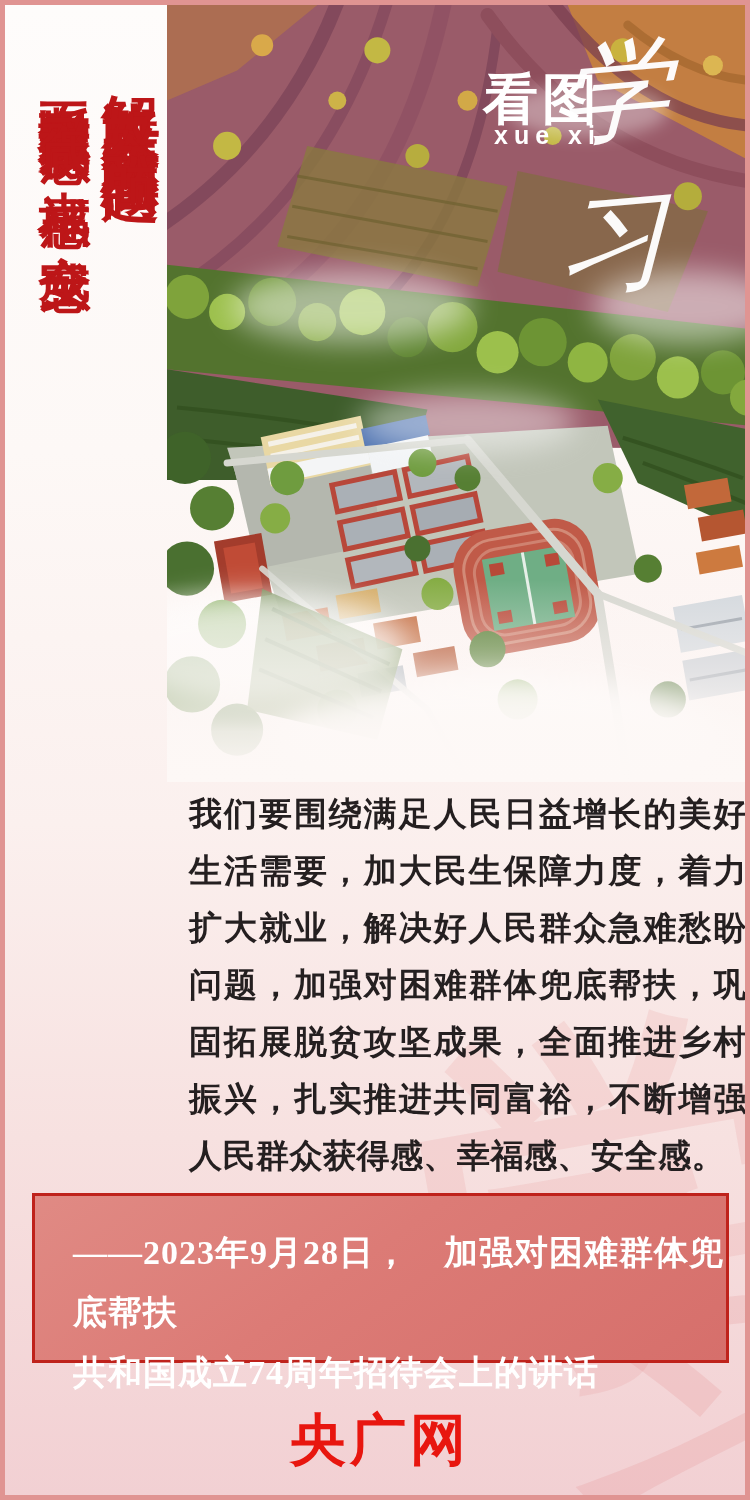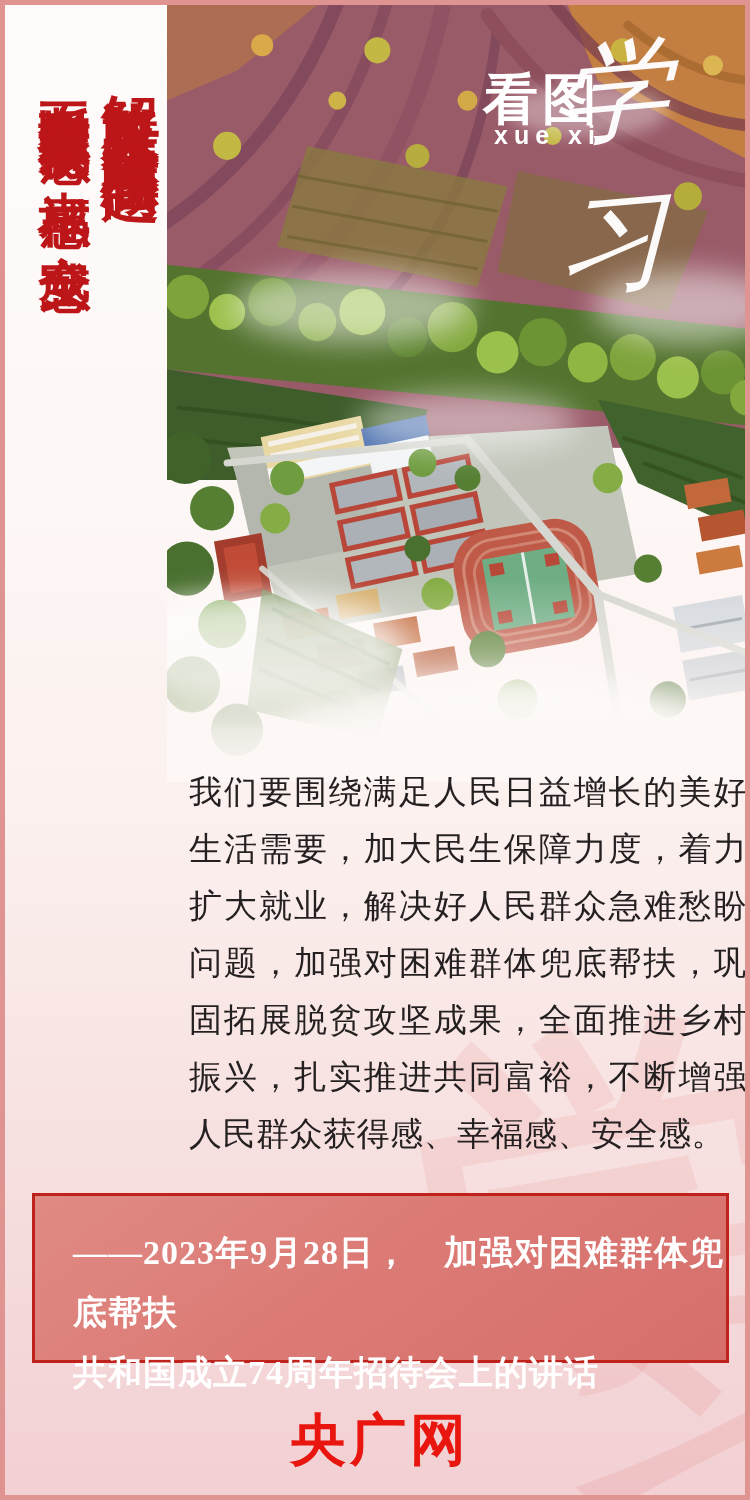--- a/index.html
+++ b/index.html
@@ -24,22 +24,22 @@
   .photo-fade{position:absolute;left:162px;top:575px;width:583px;height:202px;z-index:2;
     background:linear-gradient(180deg,rgba(253,248,246,0) 0%,rgba(253,248,246,0.5) 45%,rgba(253,248,246,0.9) 75%,#fdf8f6 100%);}
   
   .logo-kantu{position:absolute;left:316px;top:58px;font-size:55px;font-weight:bold;color:#fff;
     font-family:"Liberation Sans","DejaVu Sans",sans-serif;letter-spacing:4px;z-index:3;}
   .logo-pinyin{position:absolute;left:327px;top:116px;font-size:25px;font-weight:bold;color:#fff;
     font-family:"Liberation Sans","DejaVu Sans",sans-serif;letter-spacing:6px;z-index:3;text-align:right;}
   .logo-script{position:absolute;left:392px;top:10px;font-size:110px;color:#fff;z-index:3;
     font-style:italic;transform:rotate(-5deg) skewX(-6deg);letter-spacing:2px;opacity:.97;}
   
-  .body-text{position:absolute;left:184px;top:759px;width:558px;z-index:3;
-    font-size:33px;line-height:57px;letter-spacing:.5px;color:#241f20;text-align:justify;}
+  .body-text{position:absolute;left:184px;top:781px;width:558px;z-index:3;
+    font-size:33px;line-height:57px;letter-spacing:.5px;color:#241f20;text-align:justify;font-weight:bold;}
   
   .attr-box{position:absolute;left:27px;top:1188px;width:691px;height:164px;z-index:3;
     border:3px solid #bf221b;background:linear-gradient(145deg,#e08a84 0%,#dc7b76 45%,#d66f6b 100%);
     box-sizing:content-box;}
   .attr-text{position:absolute;left:38px;top:27px;color:#fff;font-size:34px;font-weight:bold;
     line-height:60px;white-space:pre-line;letter-spacing:1px;}
   
   .footer-brand{position:absolute;left:0;top:1398px;width:750px;text-align:center;z-index:3;
     font-family:"Liberation Sans","DejaVu Sans",sans-serif;font-size:56px;font-weight:800;
     color:#e8160f;letter-spacing:4px;}

